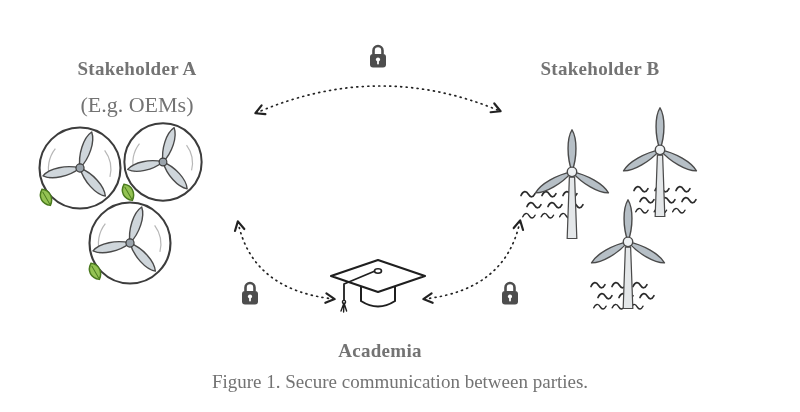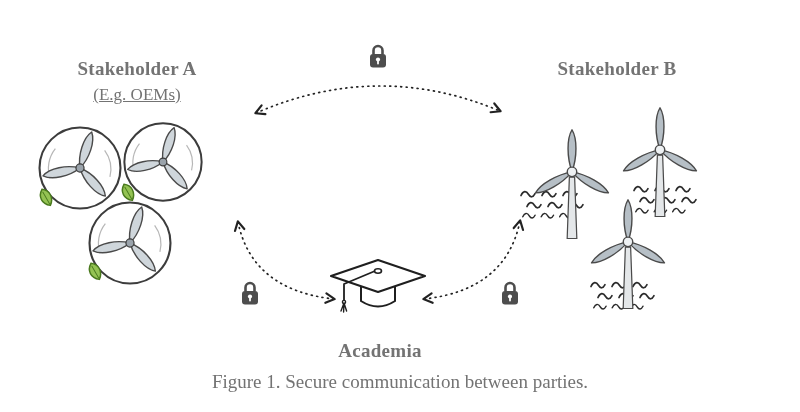--- a/index.html
+++ b/index.html
@@ -3,21 +3,21 @@
 <meta charset="utf-8">
 <style>
   html,body{margin:0;padding:0;background:#ffffff;}
   .figure{
     position:relative;width:800px;height:412px;background:#ffffff;
     font-family:"Liberation Serif","DejaVu Serif",serif;color:#737373;overflow:hidden;
   }
   svg.canvas{position:absolute;left:0;top:0;}
   .label{position:absolute;text-align:center;transform:translateX(-50%);white-space:nowrap;}
   .label .title{font-weight:bold;font-size:19px;letter-spacing:.3px;}
-  .label .subtitle{font-size:17px;margin-top:5px;text-decoration:underline;}
+  .label .subtitle{font-size:22px;margin-top:12px;}
   .caption{
     position:absolute;left:400px;top:371px;transform:translateX(-50%);
     font-size:19px;white-space:nowrap;
   }
 </style>
 </head>
 <body>
 
 <div class="figure">
 
@@ -111,21 +111,21 @@
       <circle cx="16" cy="44" r="1.6" fill="#ffffff" stroke="#1f1f1f" stroke-width="1.4"></circle>
       <path d="M16,45 l-3,8 M16,45 l-0.4,9 M16,45 l2.6,8" fill="none" stroke="#1f1f1f" stroke-width="1.4" stroke-linecap="round"></path>
     </g>
   </svg>
 
   <div class="label" style="left:137px;top:58px">
     <div class="title">Stakeholder A</div>
     <div class="subtitle">(E.g. OEMs)</div>
   </div>
 
-  <div class="label" style="left:617px;top:58px">
+  <div class="label" style="left:600px;top:58px">
     <div class="title">Stakeholder B</div>
   </div>
 
   <div class="label" style="left:380px;top:340px">
     <div class="title">Academia</div>
   </div>
 
   <div class="caption">Figure 1. Secure communication between parties.</div>
 </div>
 

